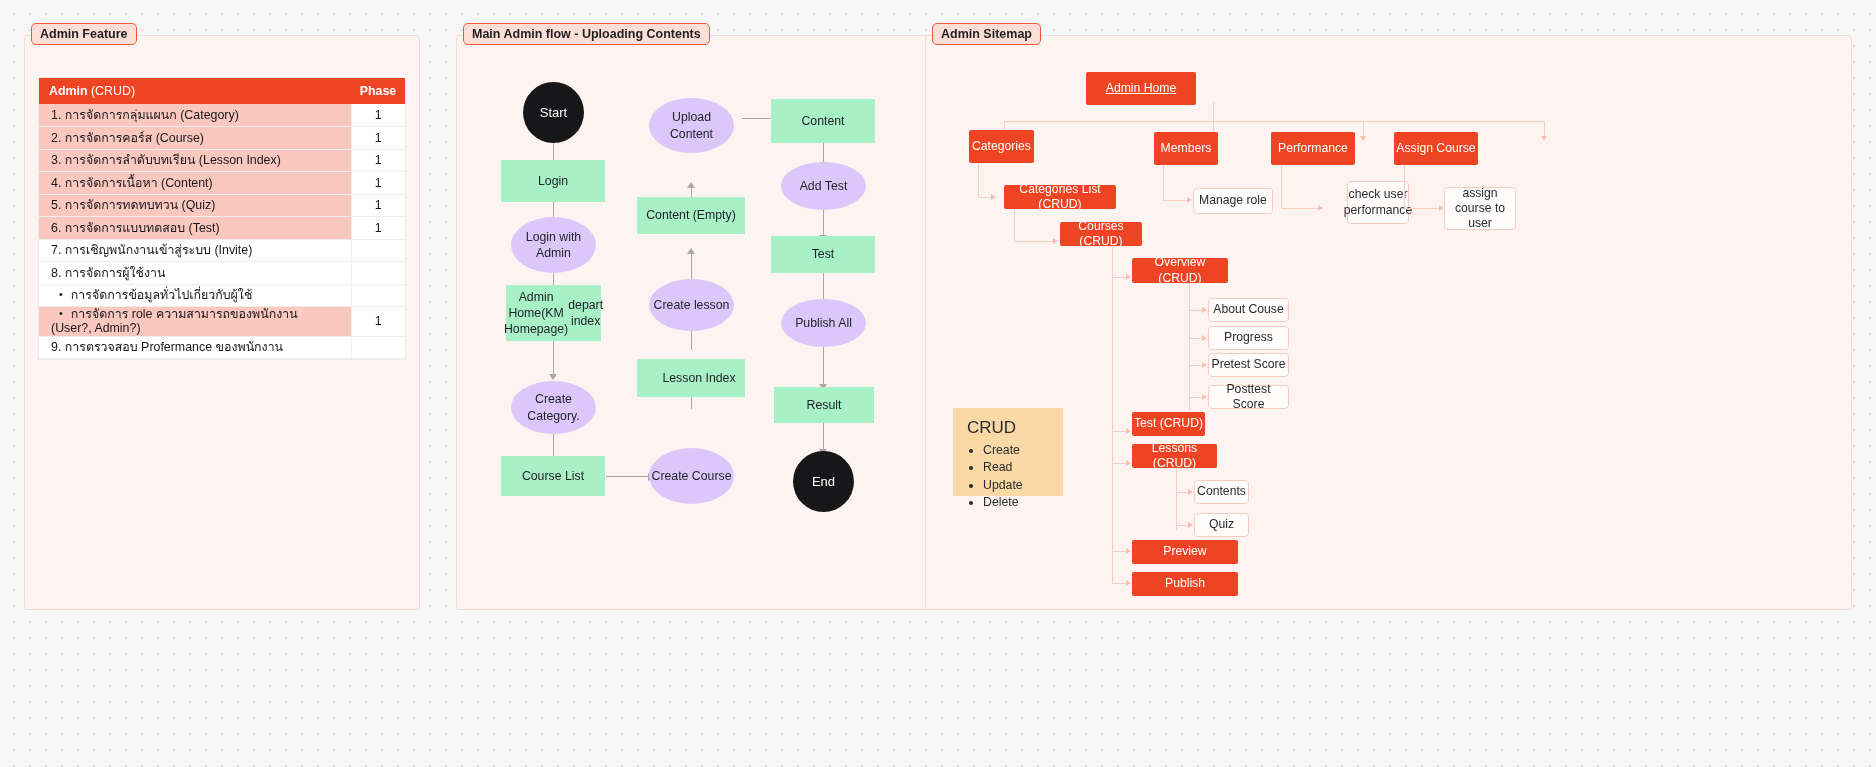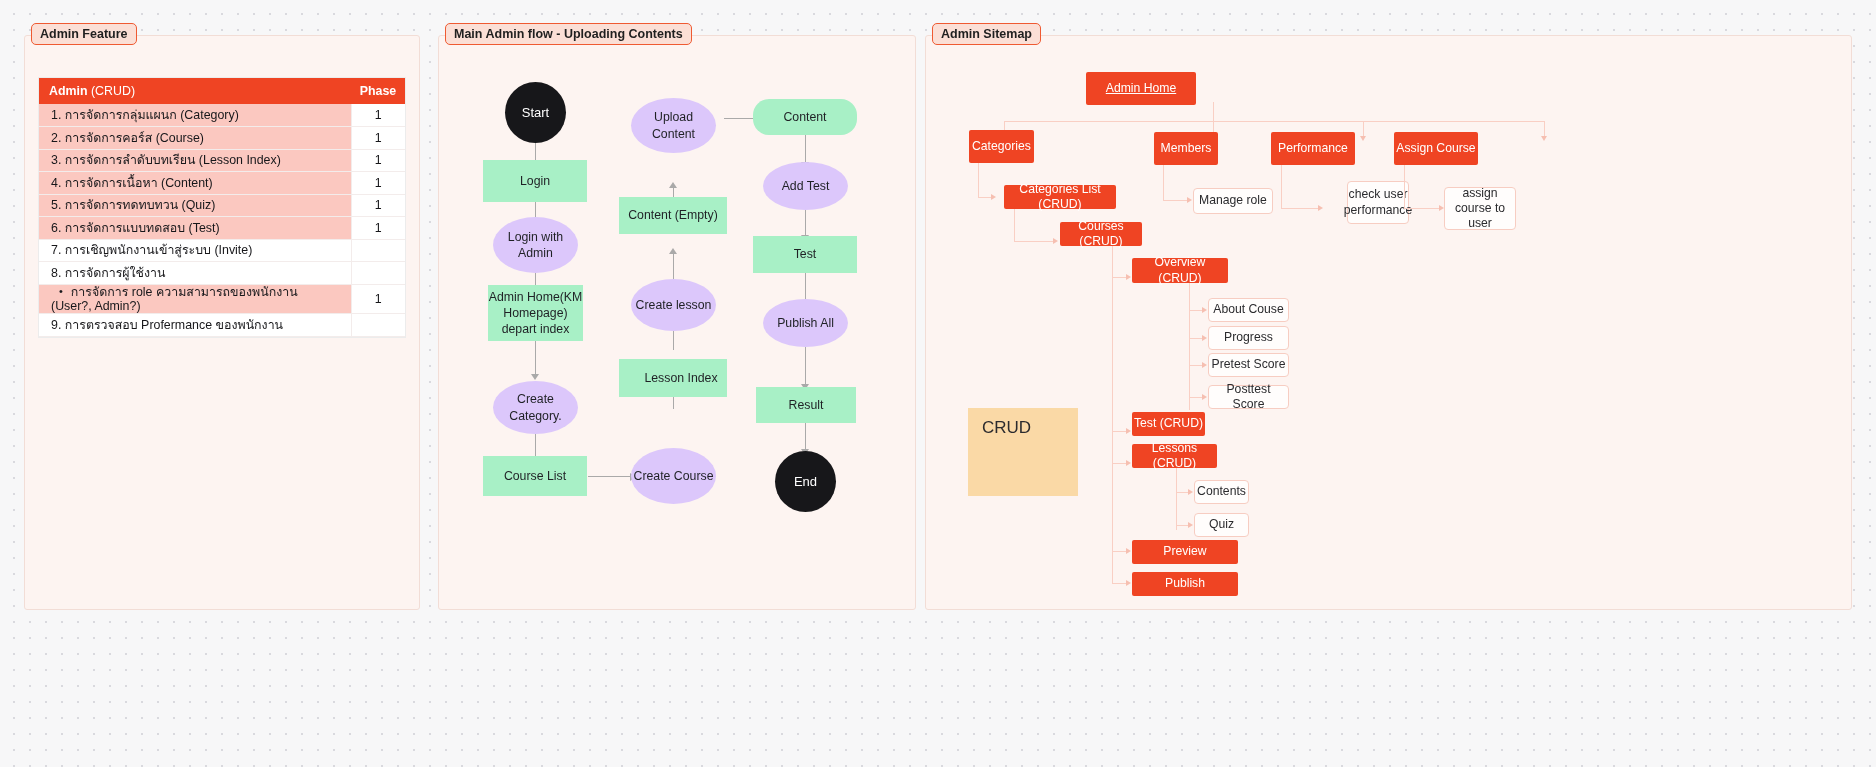--- a/index.html
+++ b/index.html
@@ -65,21 +65,21 @@
     border-left:1px solid #f3eceb;
     background:#fff; color:#17171a;
     font-size:12.4px;
   }
   .tbl tr.hl td.c1{ background:#fbc8c0; }
   .tbl tr.pl td.c1{ background:#fbc8c0; }
   .bullet::before{ content:"\2022"; margin:0 8px 0 8px; font-size:11px; position:relative; top:-1px; }
   .th-ltr{ font-weight:700; }
 
   
-  #frame2{ left:438px; top:35px; width:478px; height:575px; }
+  #frame2{ left:456px; top:35px; width:478px; height:575px; }
   .node{ position:absolute; display:flex; align-items:center; justify-content:center;
          text-align:center; color:#1f2125; font-size:12.3px; line-height:1.32; }
   .rect{ background:#a8f0c6; }
   .ell{ background:#dcc7fb; border-radius:50%; }
   .circ{ background:#17171a; color:#fff; border-radius:50%; font-size:13px; }
   .edge{ position:absolute; background:#aaa9a9; }
   .vline{ width:1.2px; }
   .hline{ height:1.2px; }
   .arw{ position:absolute; width:0;height:0; }
   .arw-d{ border-left:4px solid transparent;border-right:4px solid transparent;border-top:6px solid #aaa9a9; }
@@ -98,21 +98,20 @@
   .lnh{ height:1.4px; }
   .sarw{ position:absolute; width:0;height:0;
          border-top:3.5px solid transparent;border-bottom:3.5px solid transparent;
          border-left:5px solid #f6bfb1; }
   .sarw-d{ position:absolute; width:0;height:0;
          border-left:3.5px solid transparent;border-right:3.5px solid transparent;
          border-top:5px solid #f6bfb1; }
   .crudbox{
     position:absolute; background:#fad9a6; color:#2b2b2e;
     padding:10px 12px 12px 14px;
-    margin-left:15px;
   }
   .crudbox .t{ font-size:17px; margin-bottom:4px; }
   .crudbox ul{ margin:0; padding-left:16px; font-size:12.3px; line-height:1.42; }
 </style>
 </head>
 <body>
 
 <div class="dotgrid"></div>
 
 <div class="frame" id="frame1">
@@ -148,20 +147,24 @@
       <tr class="hl">
           <td class="c1">6. การจัดการแบบทดสอบ (Test)</td>
           <td class="c2">1</td>
         </tr>
       <tr>
           <td class="c1">7. การเชิญพนักงานเข้าสู่ระบบ (Invite)</td>
           <td class="c2"></td>
         </tr>
       <tr>
           <td class="c1">8. การจัดการผู้ใช้งาน</td>
+          <td class="c2"></td>
+        </tr>
+      <tr>
+          <td class="c1 bullet">การจัดการข้อมูลทั่วไปเกี่ยวกับผู้ใช้</td>
           <td class="c2"></td>
         </tr>
       <tr class="pl">
           <td class="c1 bullet">การจัดการ role ความสามารถของพนักงาน (User?, Admin?)</td>
           <td class="c2">1</td>
         </tr>
       <tr>
           <td class="c1">9. การตรวจสอบ Profermance ของพนักงาน</td>
           <td class="c2"></td>
         </tr>
@@ -203,34 +206,34 @@
   <div class="edge vline" style="left:366px; top:236px; height:30px;"></div>
   <div class="arw arw-d" style="left:362px; top:264px;"></div>
   <div class="edge vline" style="left:366px; top:309px; height:41px;"></div>
   <div class="arw arw-d" style="left:362px; top:348px;"></div>
   <div class="edge vline" style="left:366px; top:385px; height:30px;"></div>
   <div class="arw arw-d" style="left:362px; top:413px;"></div>
 
   <div class="node circ" style="left:66px; top:46px; width:61px; height:61px;">Start</div>
   <div class="node rect" style="left:44px; top:124px; width:104px; height:42px;">Login</div>
   <div class="node ell" style="left:54px; top:181px; width:85px; height:56px;">Login with Admin</div>
-  <div class="node rect" style="left:49px; top:249px; width:95px; height:56px; flex-direction:column;">
+  <div class="node rect" style="left:49px; top:249px; width:95px; height:56px; flex-direction:row;">
     <div class="nlist">Admin Home(KM Homepage)</div>
     <div class="nlist li">depart index</div>
   </div>
   <div class="node ell" style="left:54px; top:345px; width:85px; height:53px;">Create Category.</div>
   <div class="node rect" style="left:44px; top:420px; width:104px; height:40px;">Course List</div>
 
   <div class="node ell" style="left:192px; top:412px; width:85px; height:56px;">Create Course</div>
   <div class="node rect" style="left:180px; top:323px; width:108px; height:38px;padding-left:16px;">Lesson Index</div>
   <div class="node ell" style="left:192px; top:243px; width:85px; height:52px;">Create lesson</div>
   <div class="node rect" style="left:180px; top:161px; width:108px; height:37px;">Content (Empty)</div>
   <div class="node ell" style="left:192px; top:62px; width:85px; height:55px;">Upload Content</div>
 
-  <div class="node rect" style="left:314px; top:63px; width:104px; height:36px;border-radius:16px;">Content</div>
+  <div class="node rect" style="left:314px; top:63px; width:104px; height:44px;">Content</div>
   <div class="node ell" style="left:324px; top:126px; width:85px; height:48px;">Add Test</div>
   <div class="node rect" style="left:314px; top:200px; width:104px; height:37px;">Test</div>
   <div class="node ell" style="left:324px; top:263px; width:85px; height:48px;">Publish All</div>
   <div class="node rect" style="left:317px; top:351px; width:100px; height:36px;text-align:right;">Result</div>
   <div class="node circ" style="left:336px; top:415px; width:61px; height:61px;">End</div>
 </div>
 
 <div class="frame" id="frame3">
   <div class="frame-label">Admin Sitemap</div>
 
@@ -315,14 +318,20 @@
   <div class="ln lnh" style="left:186px; top:515px; width:15px;"></div>
   <div class="sarw" style="left:200px; top:512px;"></div>
   <div class="sm sm-solid" style="left:206px; top:504px; width:106px; height:24px;">Preview</div>
 
   <div class="ln lnh" style="left:186px; top:547px; width:15px;"></div>
   <div class="sarw" style="left:200px; top:544px;"></div>
   <div class="sm sm-solid" style="left:206px; top:536px; width:106px; height:24px;">Publish</div>
 
   <div class="crudbox" style="left:27px; top:372px; width:110px; height:88px;">
     <div class="t">CRUD</div>
+    <ul>
+      <li>Create</li>
+      <li>Read</li>
+      <li>Update</li>
+      <li>Delete</li>
+    </ul>
   </div>
 </div>
 
 </body></html>

